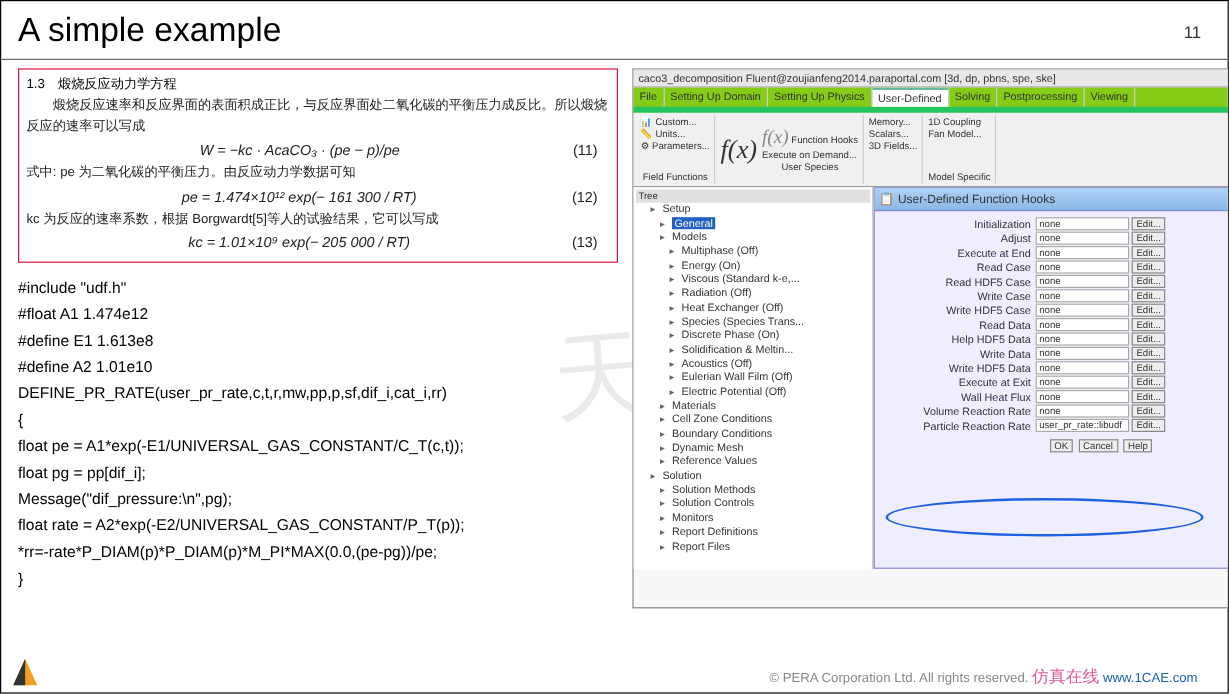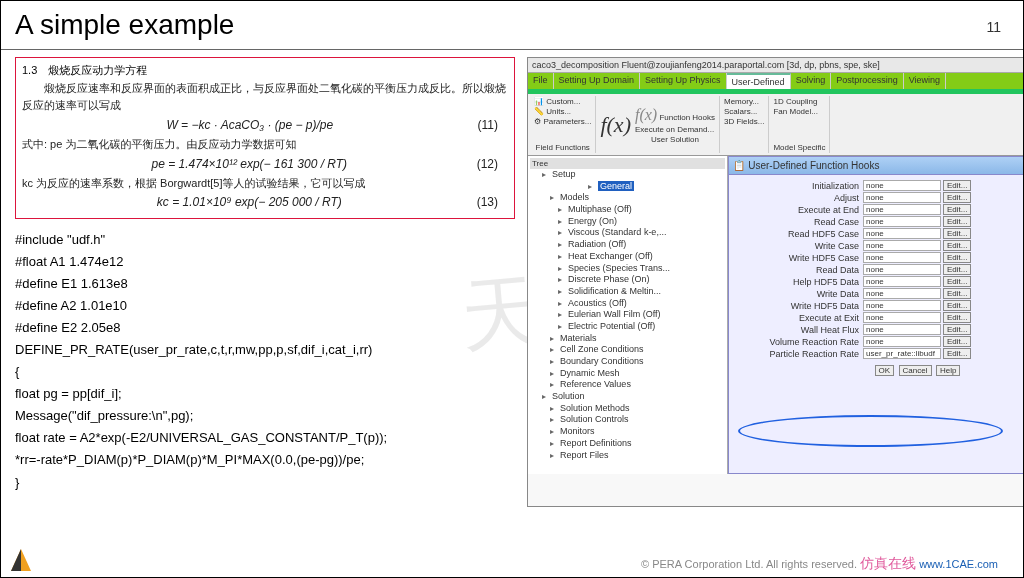--- a/index.html
+++ b/index.html
@@ -61,23 +61,23 @@
     <div>式中: pe 为二氧化碳的平衡压力。由反应动力学数据可知</div>
     <div class="fml"><span>pe = 1.474×10¹² exp(− 161 300 / RT)</span><span class="eqn">(12)</span></div>
     <div>kc 为反应的速率系数，根据 Borgwardt[5]等人的试验结果，它可以写成</div>
     <div class="fml"><span>kc = 1.01×10⁹ exp(− 205 000 / RT)</span><span class="eqn">(13)</span></div>
   </div>
   <div class="code-block" id="codeblk">
       <div>#include "udf.h"</div>
       <div>#float A1 1.474e12</div>
       <div>#define E1 1.613e8</div>
       <div>#define A2 1.01e10</div>
-      <div>#define E2 2.05e8</div>
       <div>DEFINE_PR_RATE(user_pr_rate,c,t,r,mw,pp,p,sf,dif_i,cat_i,rr)</div>
       <div>{</div>
+      <div>float pe = A1*exp(-E1/UNIVERSAL_GAS_CONSTANT/C_T(c,t));</div>
       <div>float pg = pp[dif_i];</div>
       <div>Message("dif_pressure:\n",pg);</div>
       <div>float rate = A2*exp(-E2/UNIVERSAL_GAS_CONSTANT/P_T(p));</div>
       <div>*rr=-rate*P_DIAM(p)*P_DIAM(p)*M_PI*MAX(0.0,(pe-pg))/pe;</div>
       <div>}</div>
     </div>
 </div>
 
 <div class="watermark">天</div>
 
@@ -98,40 +98,40 @@
         <span>📊 <span>Custom...</span></span>
         <span>📏 <span>Units...</span></span>
         <span>⚙ <span>Parameters...</span></span>
         <div class="ribbon-lbl">Field Functions</div>
       </div>
       <div class="ribbon-grp" style="flex-direction:row;align-items:center;gap:4px">
         <span class="fx">f(x)</span>
         <div style="display:flex;flex-direction:column;gap:1px">
           <span><span class="fx2">f(x)</span> <span>Function Hooks</span></span>
           <span>Execute on Demand...</span>
-          <div class="ribbon-lbl">User Solution</div>
+          <div class="ribbon-lbl">User Species</div>
         </div>
       </div>
       <div class="ribbon-grp">
         <span>Memory...</span>
         <span>Scalars...</span>
         <span>3D Fields...</span>
       </div>
       <div class="ribbon-grp">
         <span>1D Coupling</span>
         <span>Fan Model...</span>
         <div class="ribbon-lbl">Model Specific</div>
       </div>
     </div>
     <div class="lower">
       <div class="tree">
         <div class="tree-hdr">Tree</div>
         <ul id="treeul">
             <li style="padding-left: 0px;"><span class="ticon">▸</span>Setup</li>
-            <li style="padding-left: 8px; margin-left: 38px;"><span class="ticon">▸</span><span class="sel">General</span></li>
+            <li style="padding-left: 8px;"><span class="ticon">▸</span><span class="sel">General</span></li>
             <li style="padding-left: 8px;"><span class="ticon">▸</span>Models</li>
             <li style="padding-left: 16px;"><span class="ticon">▸</span>Multiphase (Off)</li>
             <li style="padding-left: 16px;"><span class="ticon">▸</span>Energy (On)</li>
             <li style="padding-left: 16px;"><span class="ticon">▸</span>Viscous (Standard k-e,...</li>
             <li style="padding-left: 16px;"><span class="ticon">▸</span>Radiation (Off)</li>
             <li style="padding-left: 16px;"><span class="ticon">▸</span>Heat Exchanger (Off)</li>
             <li style="padding-left: 16px;"><span class="ticon">▸</span>Species (Species Trans...</li>
             <li style="padding-left: 16px;"><span class="ticon">▸</span>Discrete Phase (On)</li>
             <li style="padding-left: 16px;"><span class="ticon">▸</span>Solidification &amp; Meltin...</li>
             <li style="padding-left: 16px;"><span class="ticon">▸</span>Acoustics (Off)</li>

